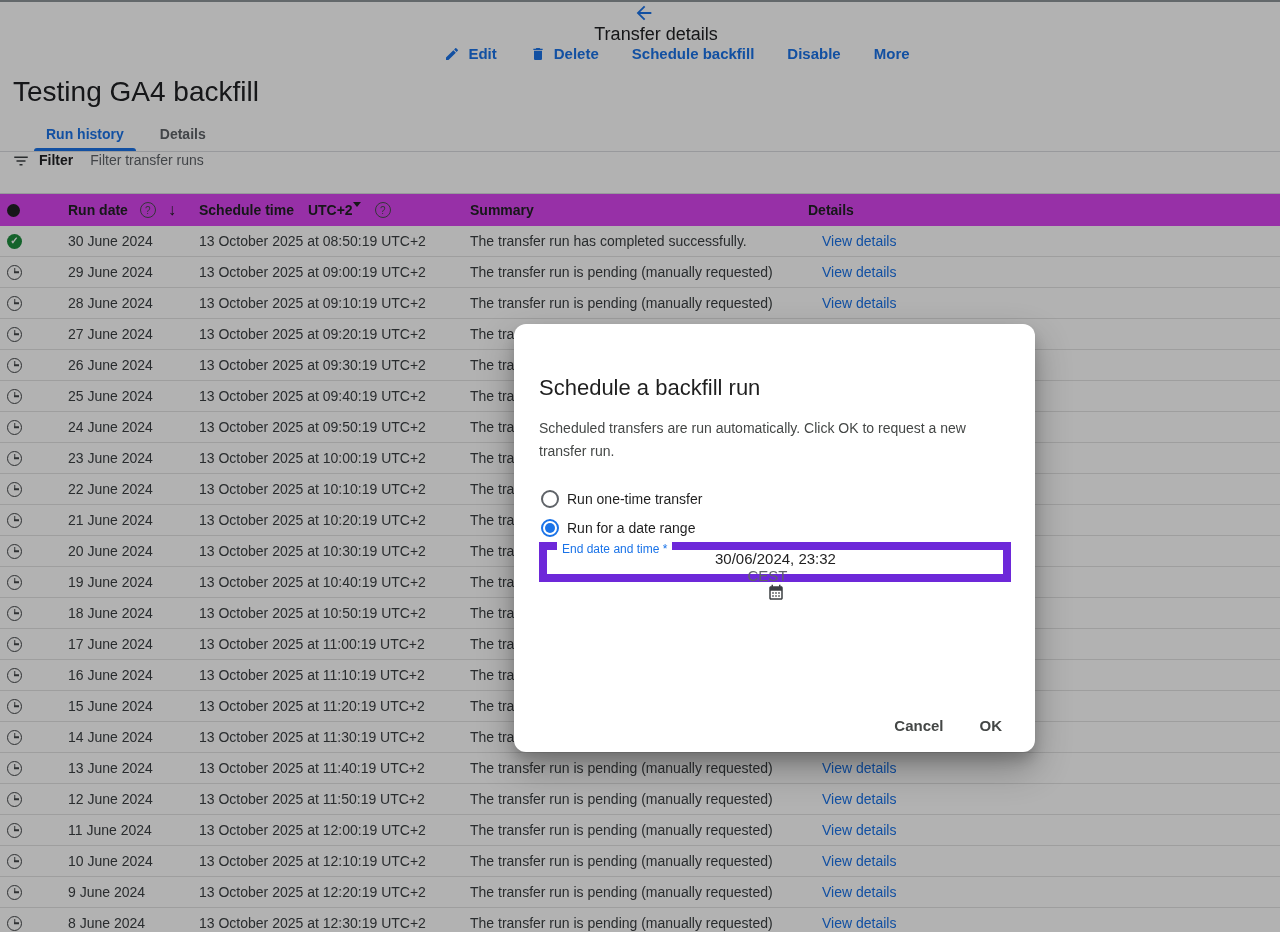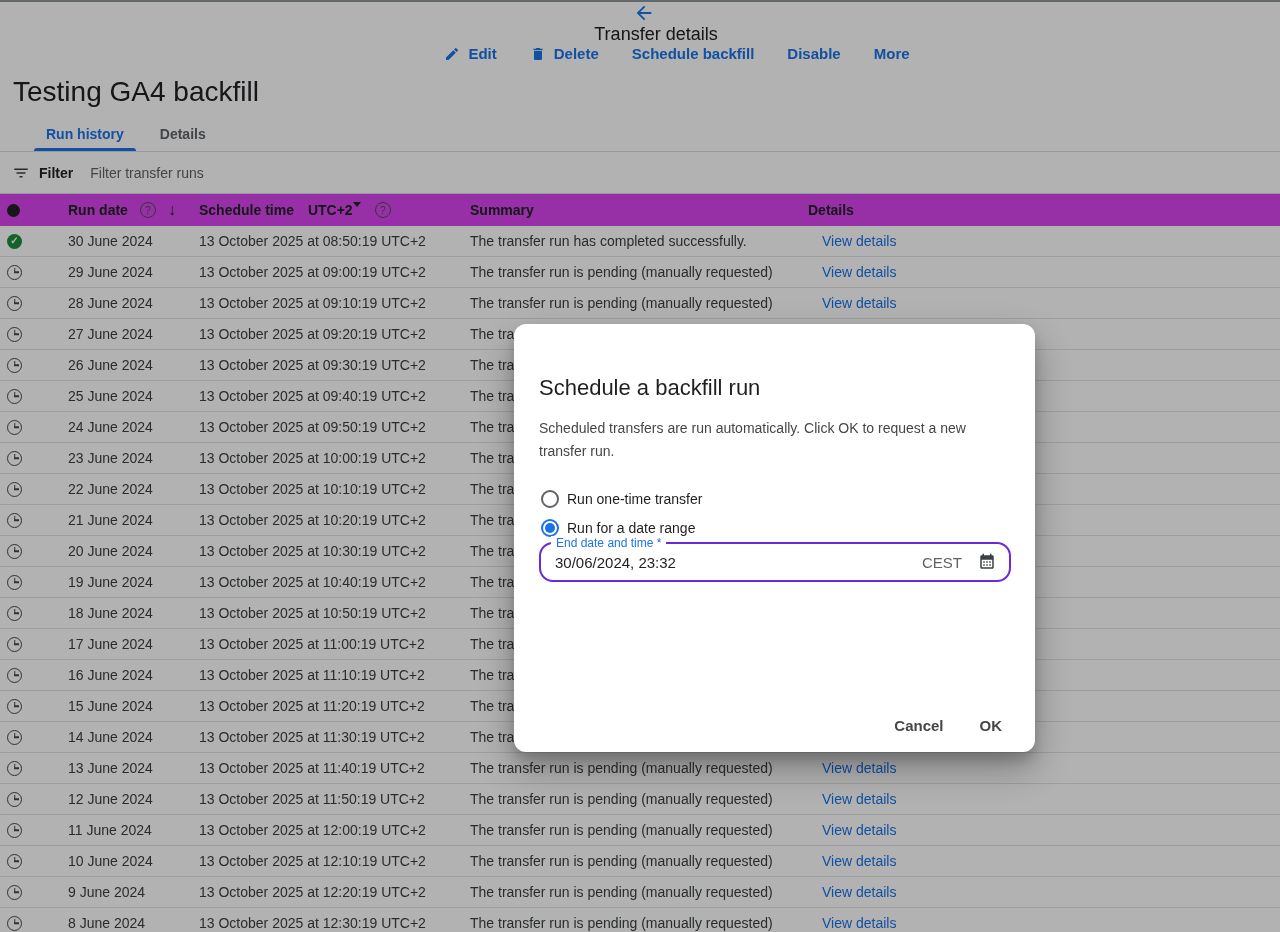--- a/index.html
+++ b/index.html
@@ -13,21 +13,21 @@
   .toolbar-actions{display:flex;align-items:center;gap:33px;margin-left:66px;}
   .tb-action{display:flex;align-items:center;gap:8px;color:#1a73e8;font-size:15px;font-weight:700;cursor:pointer;}
   .tb-action svg{display:block;}
   
   .page-title{margin:0;padding:24px 0 0 13px;font-size:28px;font-weight:400;color:#202124;line-height:32px;}
   .tabs{display:flex;margin-top:10px;border-bottom:1px solid #dadce0;padding-left:28px;}
   .tab{position:relative;height:33px;line-height:33px;padding:0 18px;font-size:14px;font-weight:700;color:#5f6368;cursor:pointer;}
   .tab.active{color:#1a73e8;}
   .tab.active::after{content:"";position:absolute;left:6px;right:6px;bottom:0;height:3px;background:#1a73e8;border-radius:3px 3px 0 0;}
   
-  .filter-bar{height:41px;display:flex;align-items:center;padding-left:12px;border-bottom:1px solid #dadce0;background:#fff;}
+  .filter-bar{height:41px;display:flex;align-items:flex-start;padding-left:12px;border-bottom:1px solid #dadce0;background:#fff;}
   .filter-label{font-size:14px;font-weight:700;color:#202124;margin-left:9px;}
   .filter-placeholder{font-size:14px;color:#5f6368;margin-left:17px;}
   
   .grid-cols{display:grid;grid-template-columns:68px 131px 271px 338px auto;align-items:center;}
   .thead{height:32px;background:#d946ef;font-size:14px;font-weight:700;color:#202124;}
   .cell{display:flex;align-items:center;min-width:0;}
   .c-status{padding-left:7px;}
   .c-date{gap:12px;}
   .c-time{gap:14px;}
   .c-details{padding-left:0;}
@@ -59,21 +59,21 @@
   .radios{margin-top:21px;}
   .radio-row{display:flex;align-items:center;gap:8px;height:29px;cursor:pointer;margin-left:2px;}
   .radio-circle{width:18px;height:18px;border:2px solid #5f6368;border-radius:50%;box-sizing:border-box;position:relative;flex:0 0 auto;}
   .radio-row.selected .radio-circle{border-color:#1a73e8;}
   .radio-row.selected .radio-circle::after{content:"";position:absolute;left:50%;top:50%;width:10px;height:10px;
           border-radius:50%;background:#1a73e8;transform:translate(-50%,-50%);}
   .radio-label{font-size:14px;color:#1f1f1f;}
   .field{position:relative;width:472px;height:40px;box-sizing:border-box;border:1px solid #80868b;border-radius:5px;
          display:flex;align-items:center;padding:0 13px 0 14px;background:#fff;cursor:text;}
   .field.first{margin-top:18px;margin-bottom:20px;}
-  .field.focused{border:2px solid #6d28d9;border-radius:14px;}
+  .field.focused{border:8px solid #6d28d9;border-radius:0;flex-direction:column;}
   .field-label{position:absolute;top:-8px;left:10px;font-size:12px;color:#5f6368;background:#fff;padding:0 5px;white-space:nowrap;}
   .field.focused .field-label{color:#1a73e8;}
   .field-value{flex:1;font-size:15px;color:#1f1f1f;}
   .field-tz{font-size:15px;color:#5f6368;margin-right:16px;}
   .cal-btn{display:flex;align-items:center;cursor:pointer;}
   .dlg-actions{position:absolute;right:21px;bottom:10px;display:flex;align-items:center;gap:12px;}
   .dlg-btn{padding:8px 12px;font-size:15px;font-weight:700;color:#444746;cursor:pointer;border-radius:18px;}
 </style>
 </head>
 <body>

